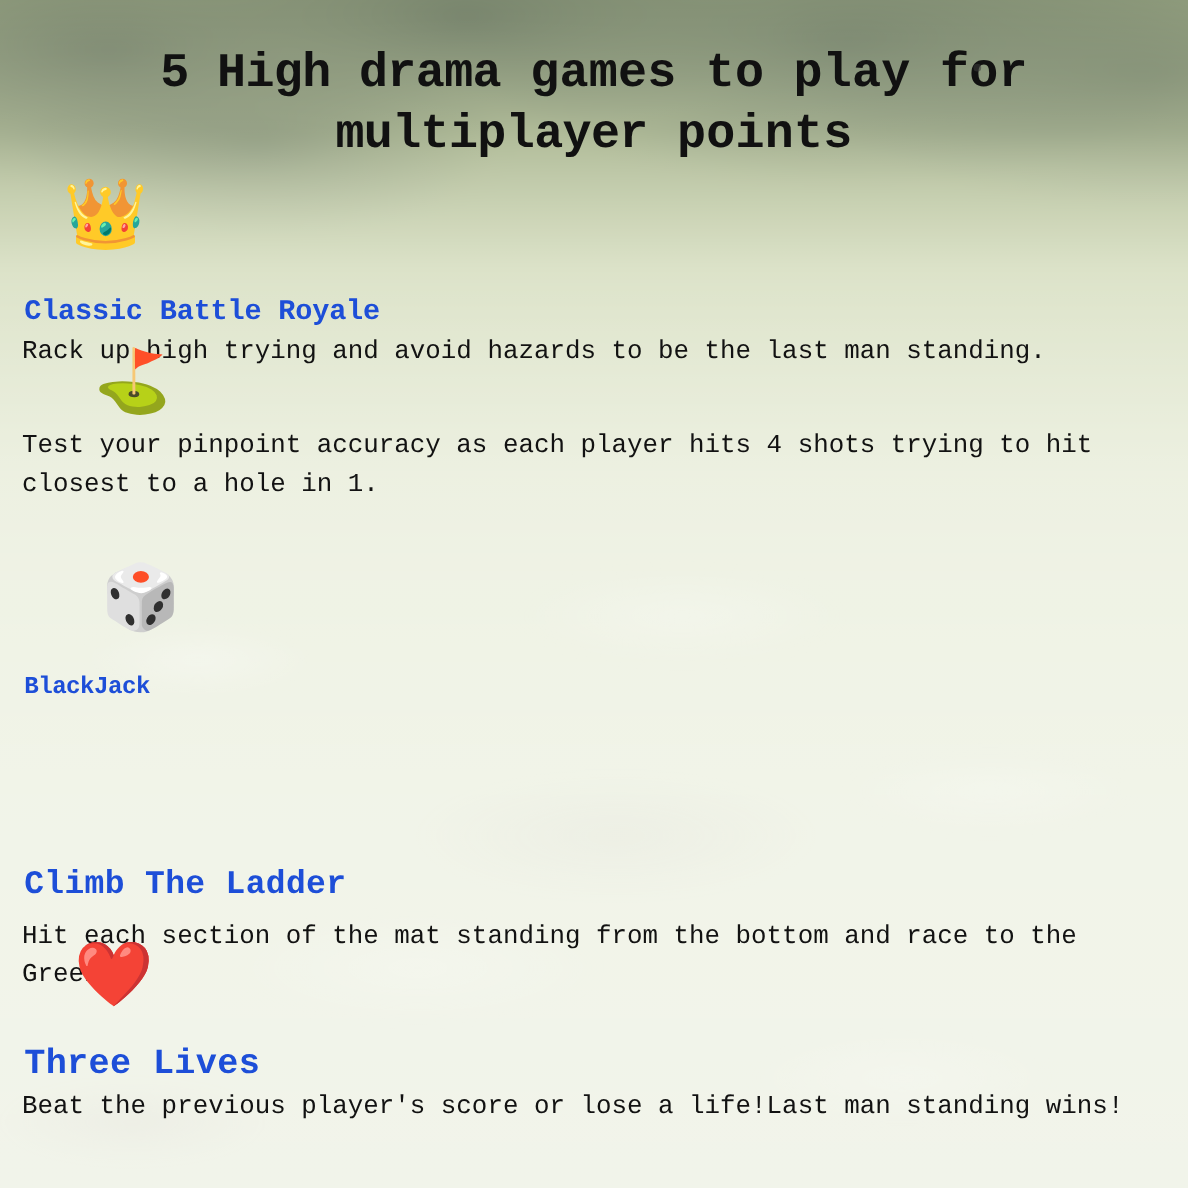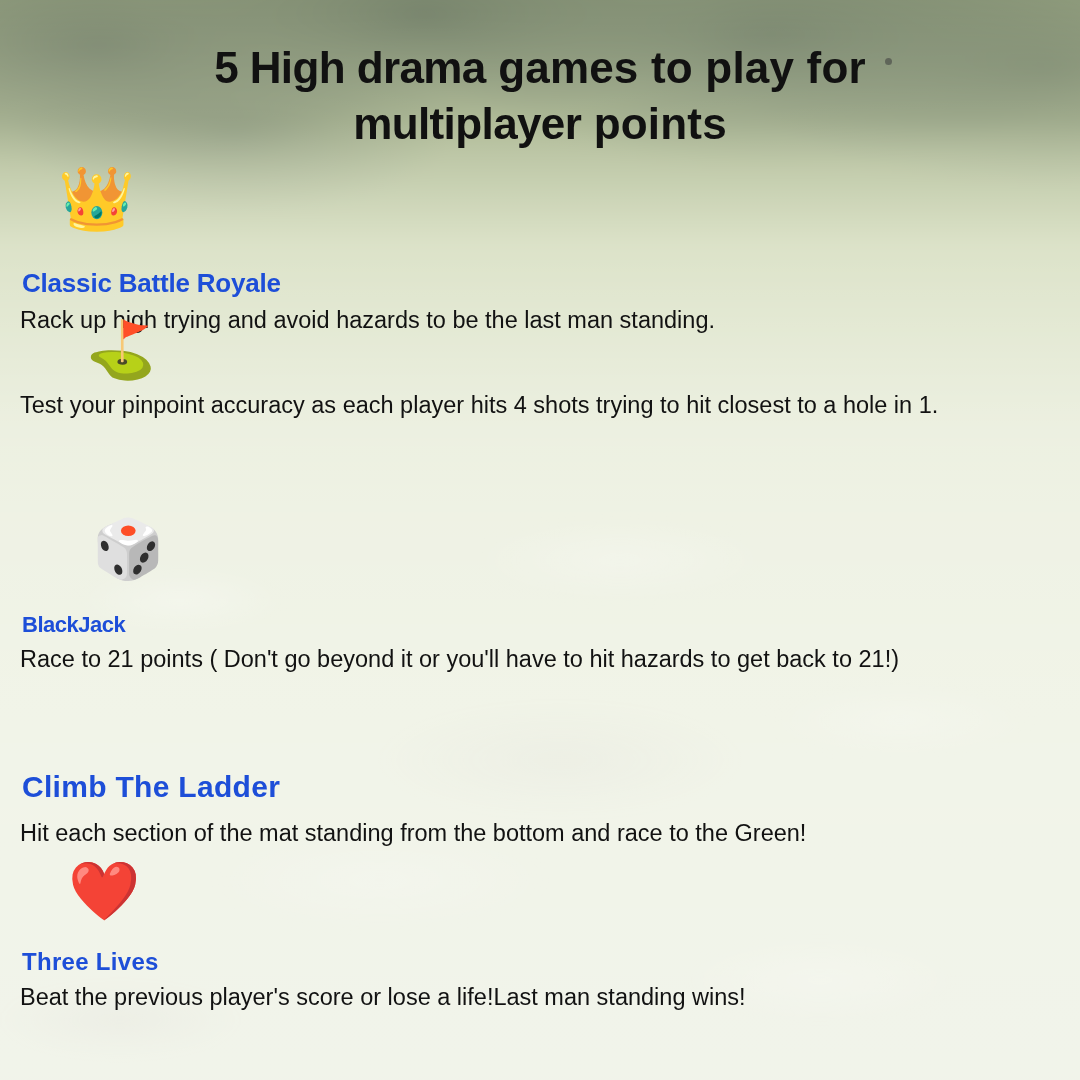--- a/index.html
+++ b/index.html
@@ -12,20 +12,21 @@
     font-family: "Liberation Sans", sans-serif;
     overflow: hidden;
   }
 
   .poster {
     position: relative;
     width: 1080px;
     height: 1080px;
     overflow: hidden;
     background: #dfe6d2;
+    font-family: Liberation Mono, monospace;
   }
 
   
   .bg {
     position: absolute;
     inset: 0;
     background:
       
       linear-gradient(to bottom,
         rgba(150,160,140,0.55) 0px,
@@ -135,27 +136,27 @@
 
   #item-1 { top: 322px; }
   #item-1 .item-icon { font-size: 56px; margin-left: 66px; }
   #item-1 .item-title { margin-top: 30px; font-size: 26px; }
 
   #item-2 { top: 520px; }
   #item-2 .item-icon { font-size: 58px; margin-left: 72px; }
   #item-2 .item-title { margin-top: 26px; font-size: 22px; letter-spacing: -0.5px; }
   #item-2 .item-desc { text-align: justify; }
 
-  #item-3 { top: 770px; }
+  #item-3 { top: 788px; }
   #item-3 .item-title { font-size: 30px; letter-spacing: 0.3px; }
   #item-3 .item-desc { margin-top: 12px; }
 
   #item-4 { top: 862px; }
   #item-4 .item-icon { font-size: 58px; margin-left: 48px; }
-  #item-4 .item-title { margin-top: 20px; font-size: 24px; letter-spacing: 0.3px; }
+  #item-4 .item-title { margin-top: 20px; font-size: 32px; letter-spacing: 0.3px; }
   #item-4 .item-desc { }
 
   .cursor-dot {
     position: absolute;
     top: 58px;
     left: 885px;
     width: 7px;
     height: 7px;
     background: rgba(60,60,60,0.55);
     border-radius: 50%;
@@ -186,21 +187,20 @@
     </div>
 
     <div class="item" id="item-1">
       <span class="item-icon">⛳</span>
       <div class="item-desc">Test your pinpoint accuracy as  each player hits 4 shots trying to hit closest to a hole in 1.</div>
     </div>
 
     <div class="item" id="item-2">
       <span class="item-icon">🎲</span>
       <div class="item-title">BlackJack</div>
-      <div class="item-desc">Race to 21 points ( Don't go beyond it or you'll have to hit hazards to get back to 21!)</div>
     </div>
 
     <div class="item" id="item-3">
       <div class="item-title">Climb The Ladder</div>
       <div class="item-desc">Hit each section of the mat standing from the bottom and race to the Green!</div>
     </div>
 
     <div class="item" id="item-4">
       <span class="item-icon">❤️</span>
       <div class="item-title">Three Lives</div>

